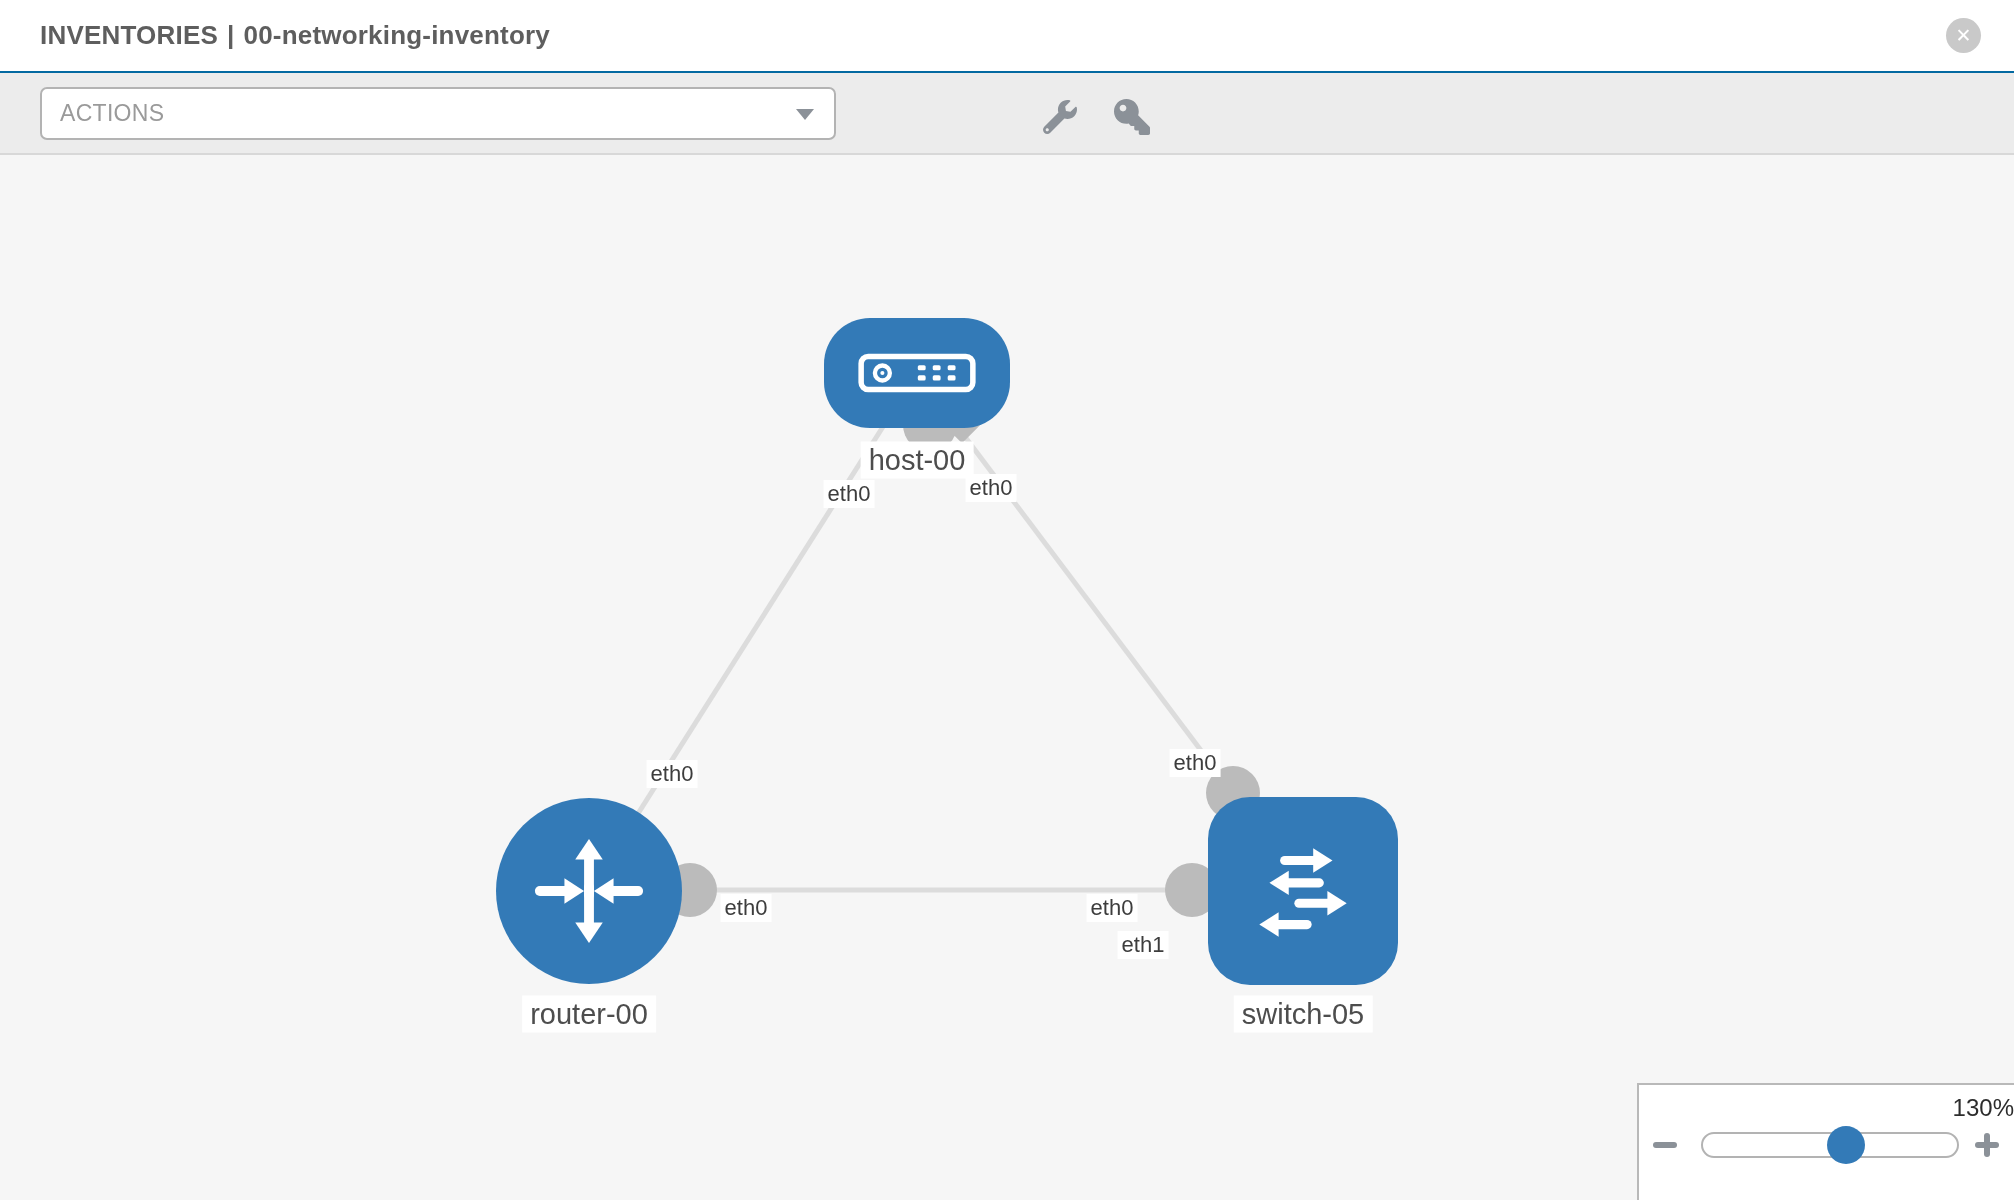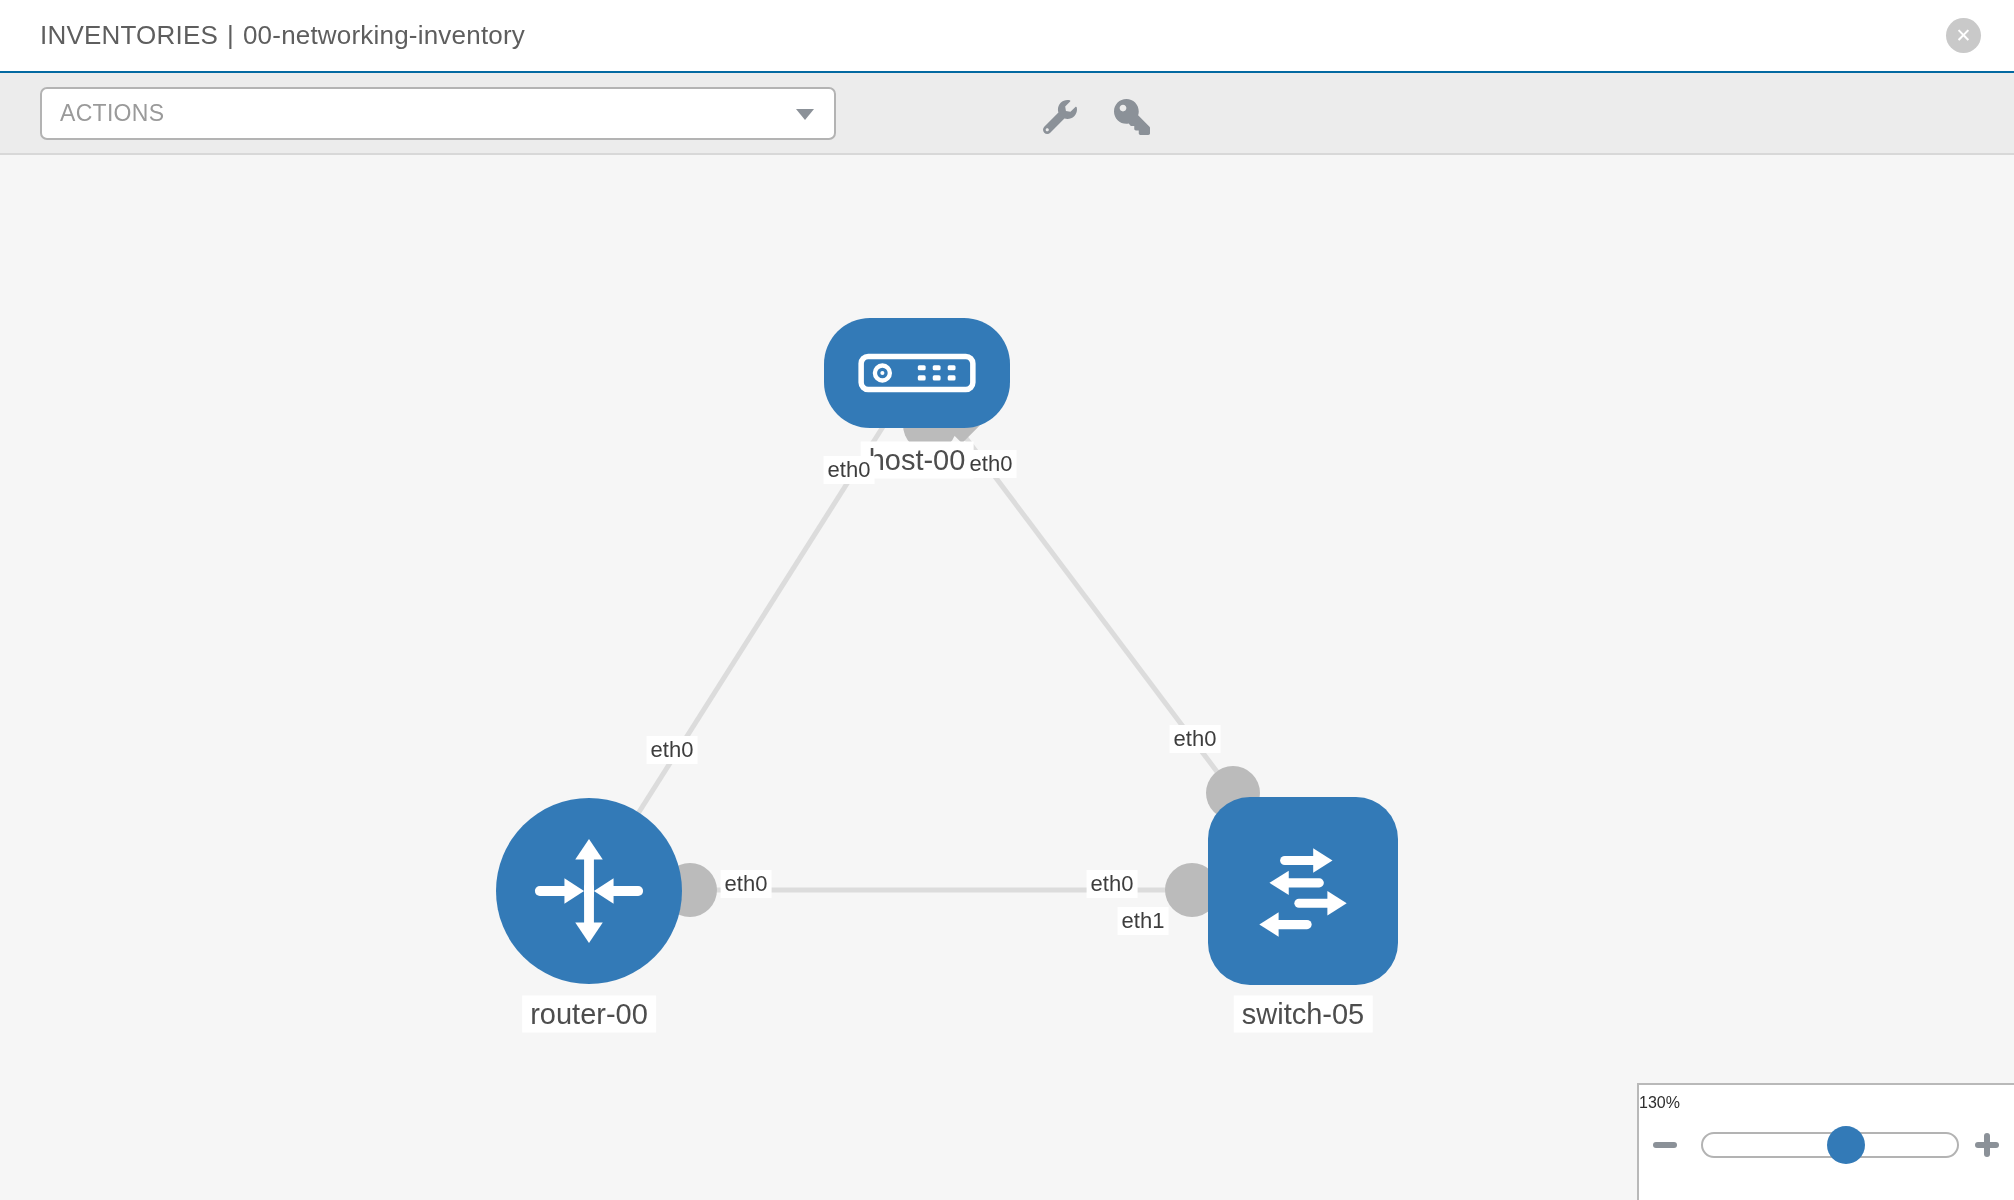--- a/index.html
+++ b/index.html
@@ -2,21 +2,21 @@
 <html><head>
 <meta charset="utf-8">
 <style>
   * { box-sizing: border-box; margin: 0; padding: 0; }
   html, body { width: 2014px; height: 1200px; overflow: hidden; }
   body { font-family: "Liberation Sans", sans-serif; background: #f6f6f6; position: relative; }
 
   
   .header { position: absolute; top: 0; left: 0; width: 2014px; height: 71px; background: #ffffff; }
   .page-title { position: absolute; left: 40px; top: 0; height: 71px; line-height: 71px;
-                font-size: 26px; font-weight: normal; color: #5e5e5e; letter-spacing: 0.2px; }
+                font-size: 26px; font-weight: bold; color: #5e5e5e; letter-spacing: 0.2px; }
   .page-title span { margin-right: 9px; }
   .close-btn { position: absolute; left: 1946px; top: 18px; width: 35px; height: 35px;
                border-radius: 50%; background: #c9c9c9; cursor: pointer;
                display: flex; align-items: center; justify-content: center; }
   .close-glyph { color: #ffffff; font-size: 19px; font-weight: bold; font-family: "DejaVu Sans", sans-serif; line-height: 1; }
 
   
   .toolbar { position: absolute; top: 71px; left: 0; width: 2014px; height: 84px;
              background: #ececec; border-top: 2px solid #0369a1; border-bottom: 2px solid #d8d8d8; }
   .select-box { position: absolute; top: 14px; height: 53px; background: #ffffff;
@@ -41,27 +41,27 @@
   .host-arrow { position: absolute; left: 947px; top: 252px; width: 30px; height: 30px;
                 background: #bbbbbb; transform: rotate(45deg); z-index: 2; }
   .node { position: absolute; background: #337ab7; z-index: 3; cursor: pointer;
           display: flex; align-items: center; justify-content: center; }
   .node-host { left: 824px; top: 163px; width: 186px; height: 110px; border-radius: 46px; }
   .node-router { left: 496px; top: 643px; width: 186px; height: 186px; border-radius: 50%; }
   .node-switch { left: 1208px; top: 642px; width: 190px; height: 188px; border-radius: 42px; }
   .node-label { position: absolute; transform: translate(-50%, -50%); background: #ffffff;
                 padding: 2px 8px; font-size: 29px; color: #4d4d4d; z-index: 4; white-space: nowrap; }
   .eth-label { position: absolute; transform: translate(-50%, -50%); background: #ffffff;
-               padding: 1px 4px; font-size: 22px; color: #3d3d3d; z-index: 4; white-space: nowrap; }
+               padding: 1px 4px; font-size: 22px; color: #3d3d3d; z-index: 4; white-space: nowrap; margin-top: 24px; }
 
   
   .zoom-panel { position: absolute; left: 1637px; top: 928px; width: 377px; height: 117px;
                 background: #ffffff; border-top: 2px solid #b9b9b9; border-left: 2px solid #b9b9b9; z-index: 5; }
-  .zoom-percent { position: absolute; top: 9px; left: 0; width: 100%; text-align: left;
-                  font-size: 16px; color: #2d2d2d; }
+  .zoom-percent { position: absolute; top: 9px; left: 0; width: 100%; text-align: right;
+                  font-size: 24px; color: #2d2d2d; }
   .zoom-btn { position: absolute; width: 36px; height: 36px; top: 42px; cursor: pointer;
               background: transparent; border: none; }
   .zoom-out-btn { left: 8px; }
   .zoom-in-btn { left: 330px; }
   .bar-h { position: absolute; left: 6px; top: 15px; width: 24px; height: 6px; border-radius: 3px; background: #8b9198; }
   .bar-v { position: absolute; left: 15px; top: 6px; width: 6px; height: 24px; border-radius: 3px; background: #8b9198; }
   .zoom-track { position: absolute; left: 62px; top: 47px; width: 258px; height: 26px;
                 background: #ffffff; border: 2px solid #b3b3b3; border-radius: 14px; cursor: pointer; }
   .zoom-thumb { position: absolute; left: 188px; top: 41px; width: 38px; height: 38px;
                 border-radius: 50%; background: #337ab7; cursor: grab; }

